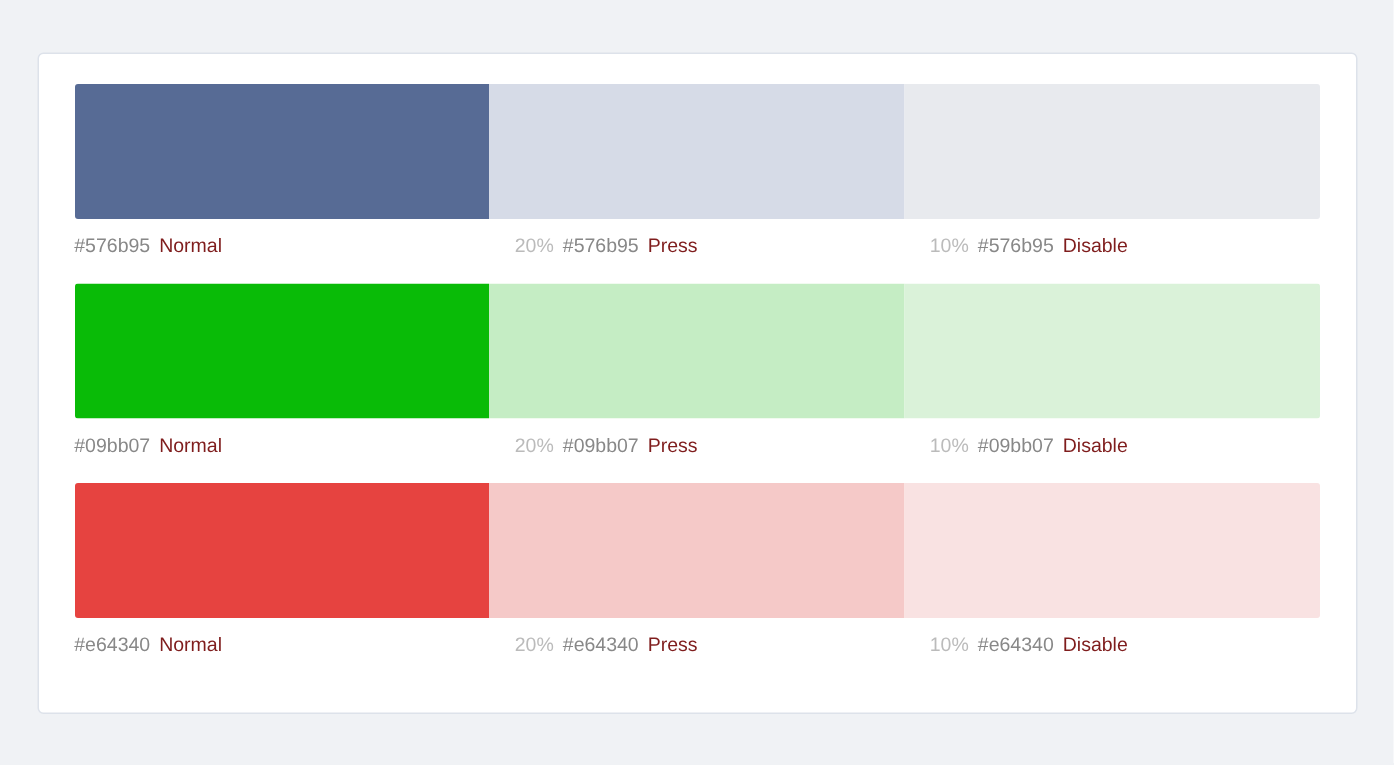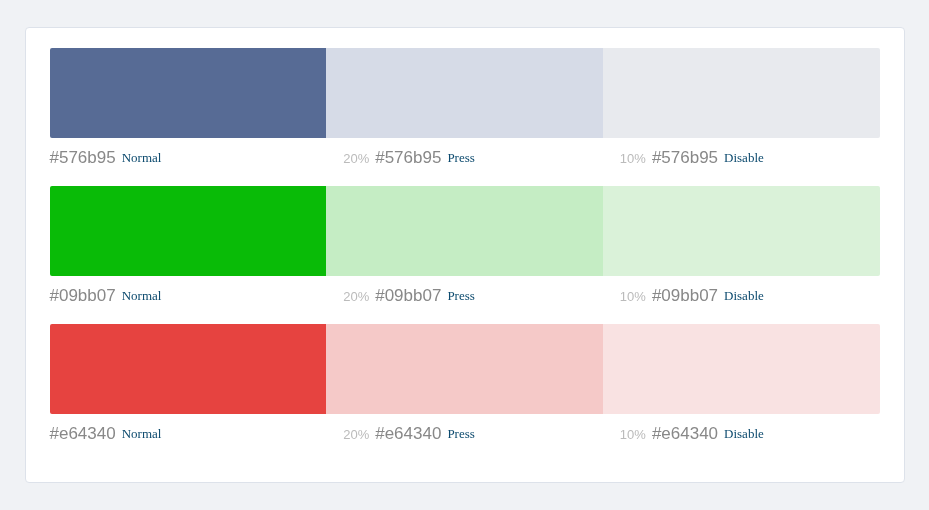--- a/index.html
+++ b/index.html
@@ -48,27 +48,26 @@
 
     .label-group {
       flex: 1;
       display: flex;
       align-items: center;
       gap: 6px;
     }
 
     .hex {
       color: #888;
-      font-size: 17px;
+      font-size: 13px;
     }
 
     .state-label {
-      color: #0c4a6e;
+      color: #7f1d1d;
       font-size: 13px;
-      font-family: Liberation Serif, serif;
     }
 
     .pct-label {
       color: #bbb;
       font-size: 13px;
       margin-left: 17px;
     }
   </style>
 </head>
 <body>

